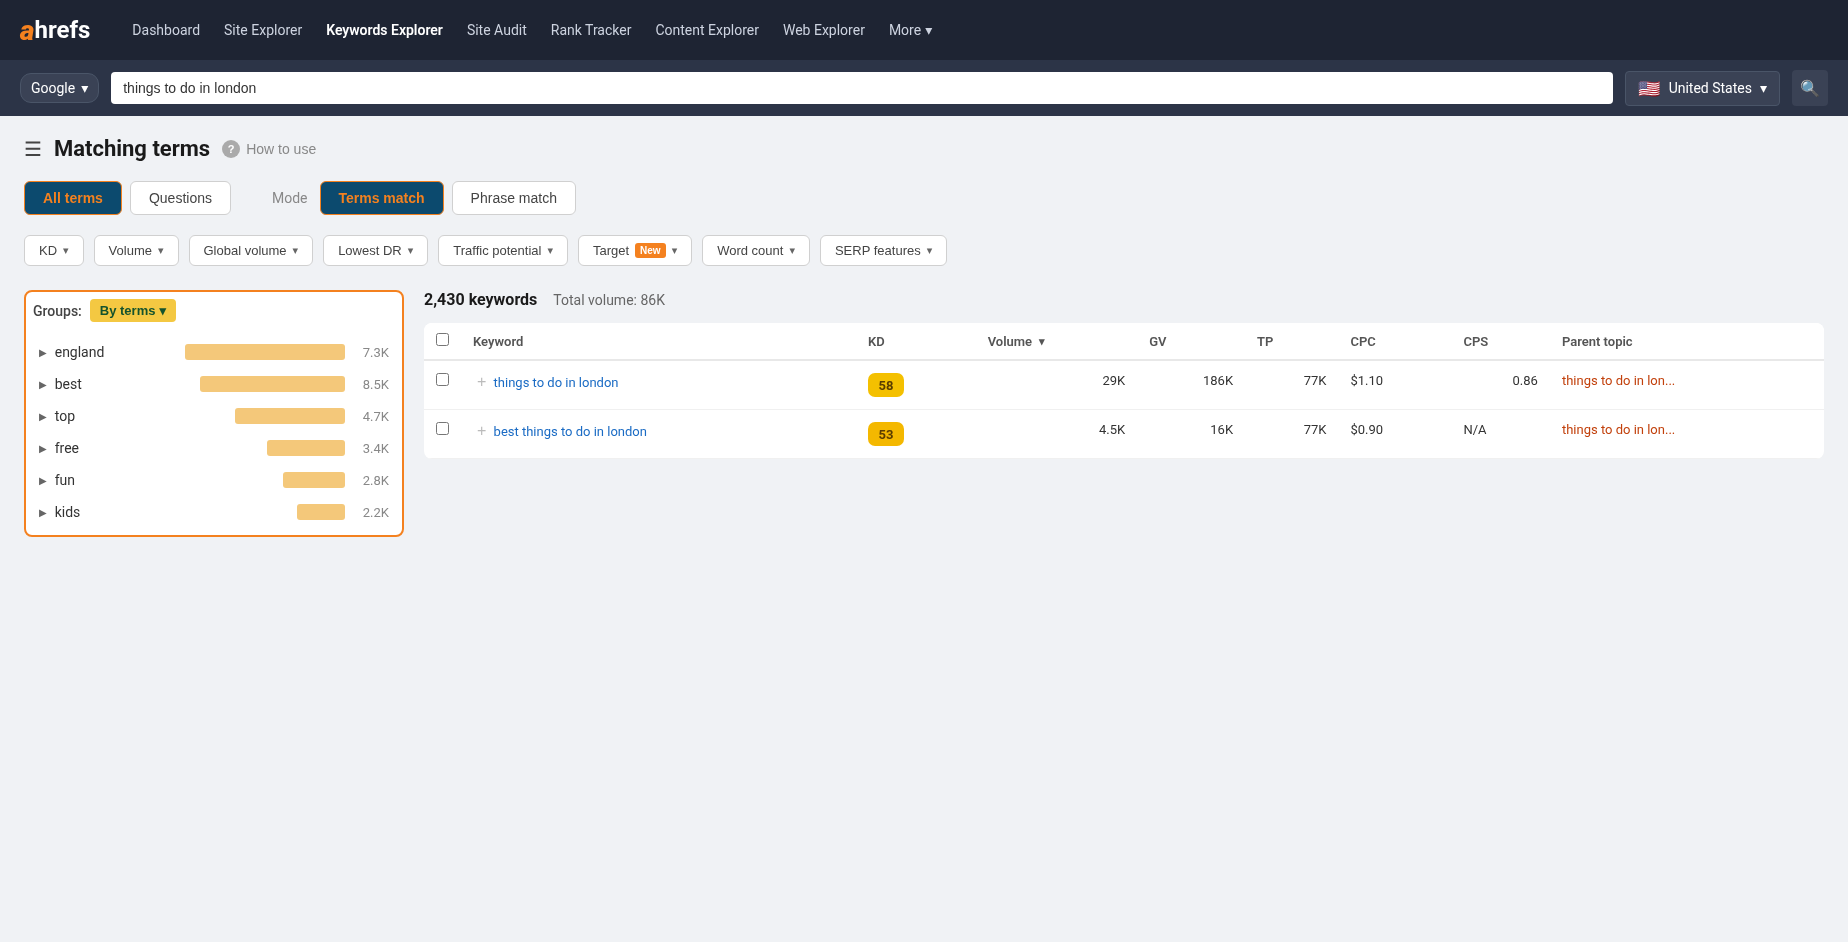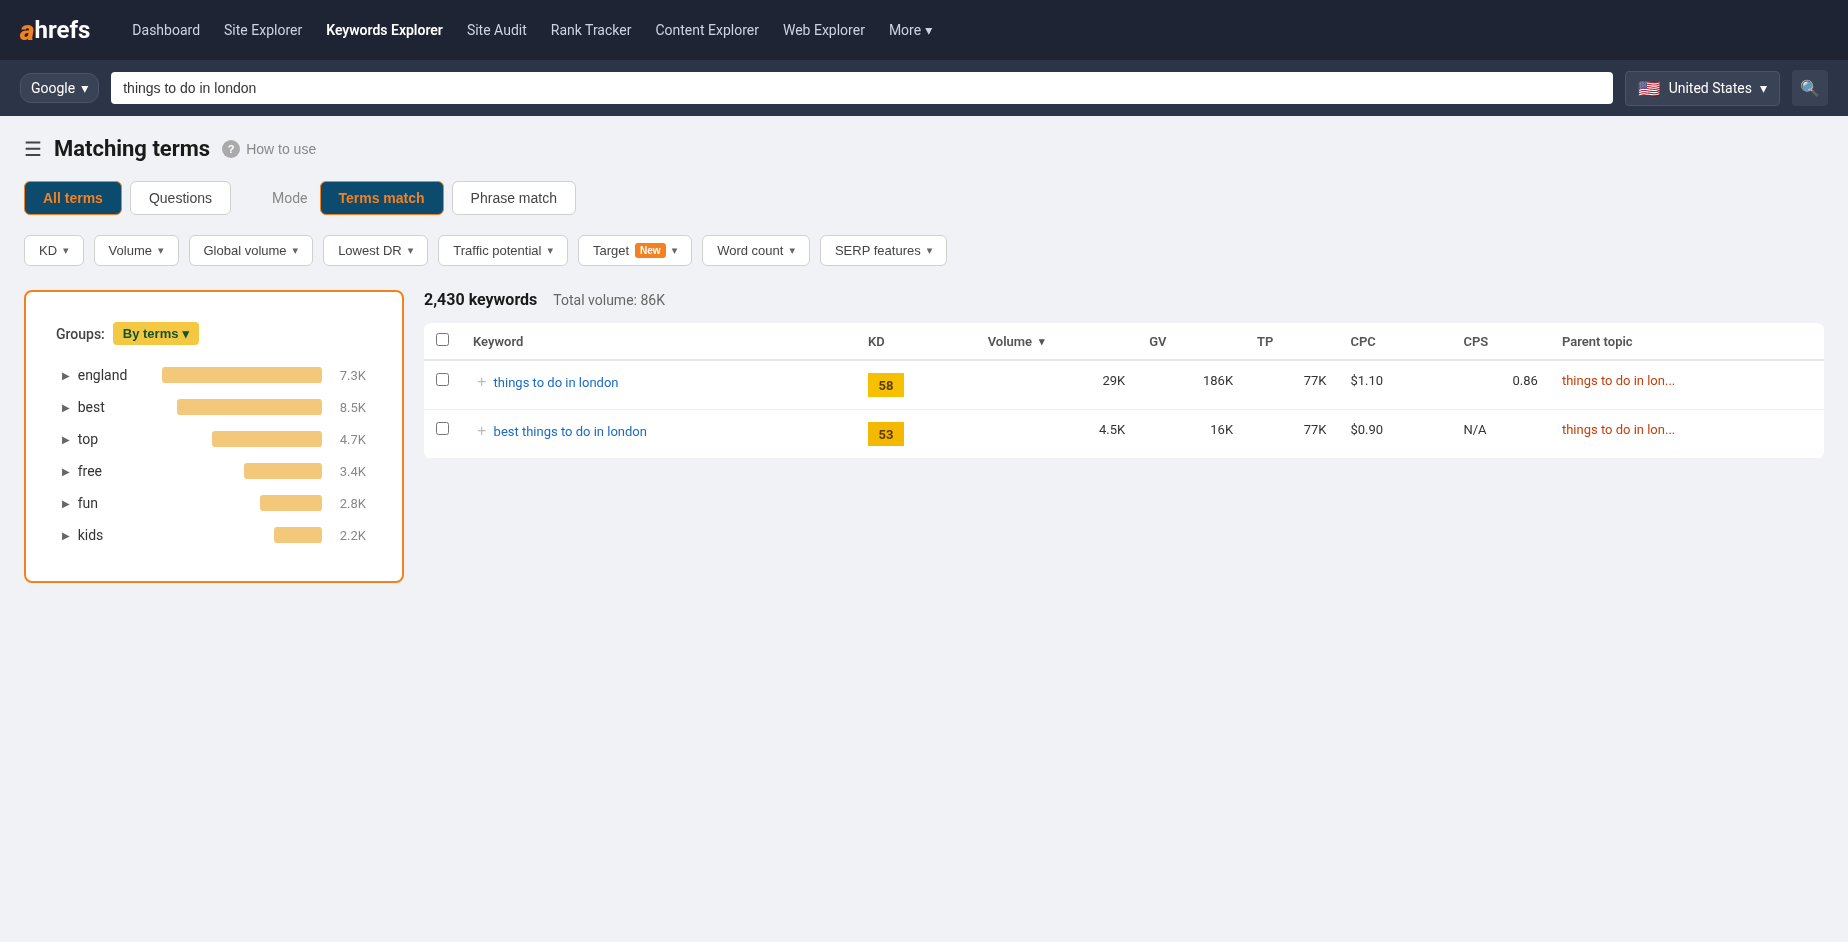--- a/index.html
+++ b/index.html
@@ -202,21 +202,21 @@
       align-items: flex-start;
     }
 
     
     .groups-panel {
       width: 380px;
       min-width: 320px;
       background: #fff;
       border-radius: 8px;
       border: 2px solid #f4811f;
-      padding: 30px;
+      padding: 7px;
     }
     .groups-header {
       display: flex;
       align-items: center;
       gap: 8px;
       margin-bottom: 14px;
       font-size: 14px;
       color: #444;
       font-weight: 500;
     }
@@ -290,21 +290,21 @@
       color: #333;
       vertical-align: top;
     }
     .kw-link { color: #1a6bc4; text-decoration: none; font-size: 13px; }
     .kd-badge {
       display: inline-flex;
       align-items: center;
       justify-content: center;
       width: 36px;
       height: 24px;
-      border-radius: 0;
+      border-radius: 7px;
       font-size: 13px;
       font-weight: 700;
       color: #fff;
     }
     .kd-58 { background: #f4c000; color: #5a3d00; }
     .kd-47 { background: #f4d060; color: #5a3d00; }
     .kd-53 { background: #f4b800; color: #5a3d00; }
     .num-col { text-align: right; color: #555; }
     .cpc-col { color: #555; }
     .na-col { color: #bbb; }

